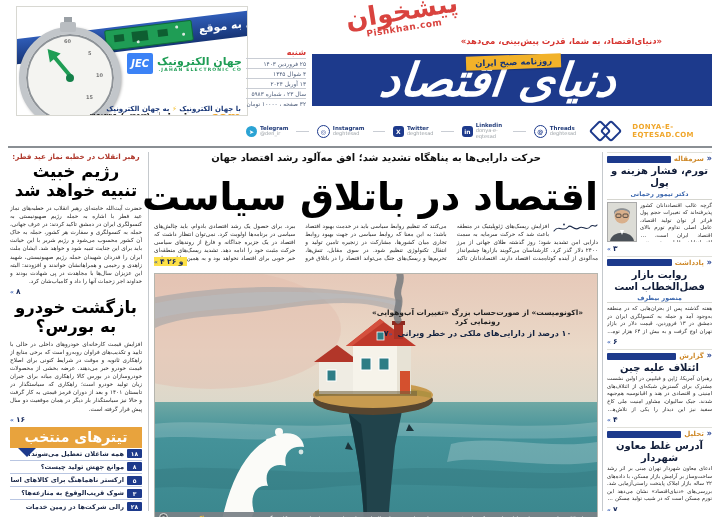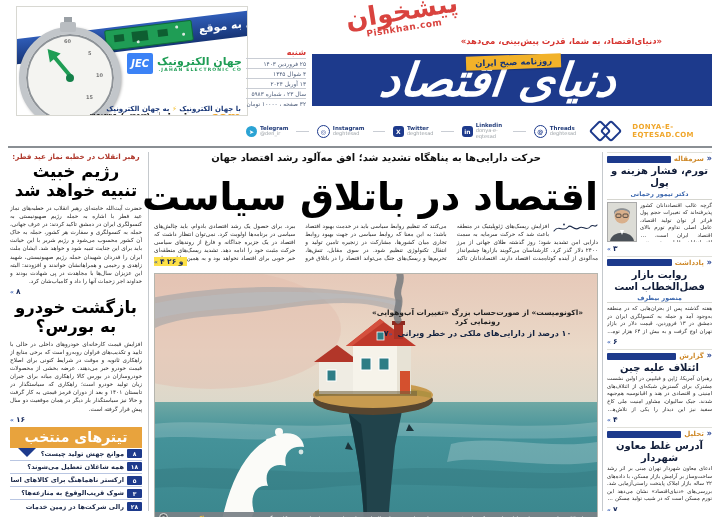--- a/index.html
+++ b/index.html
@@ -270,26 +270,26 @@
         <span class="pn">۱۶</span>
       </div>
   </div>
 
   <div>
     <div class="sel-banner">
       <span>تیترهای منتخب</span>
       <span class="ribbon"></span>
     </div>
     <div class="sel-item">
+        <span class="sel-num">۱۸</span>
+        <span class="sel-title">همه شاغلان تعطیل می‌شوند؟</span>
+      </div>
+    <div class="sel-item">
         <span class="sel-num">۸</span>
         <span class="sel-title">موانع جهش تولید چیست؟</span>
-      </div>
-    <div class="sel-item">
-        <span class="sel-num">۱۸</span>
-        <span class="sel-title">همه شاغلان تعطیل می‌شوند؟</span>
       </div>
     <div class="sel-item">
         <span class="sel-num">۵</span>
         <span class="sel-title">ارکستر ناهماهنگ برای کالاهای اساسی</span>
       </div>
     <div class="sel-item">
         <span class="sel-num">۳</span>
         <span class="sel-title">شوک قریب‌الوقوع به منازعه‌ها؟</span>
       </div>
     <div class="sel-item">

